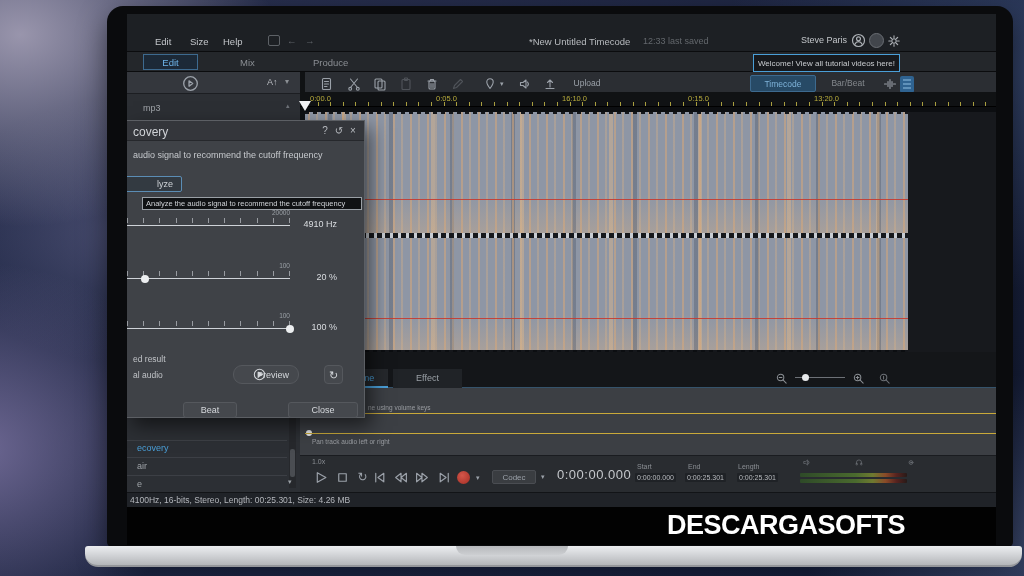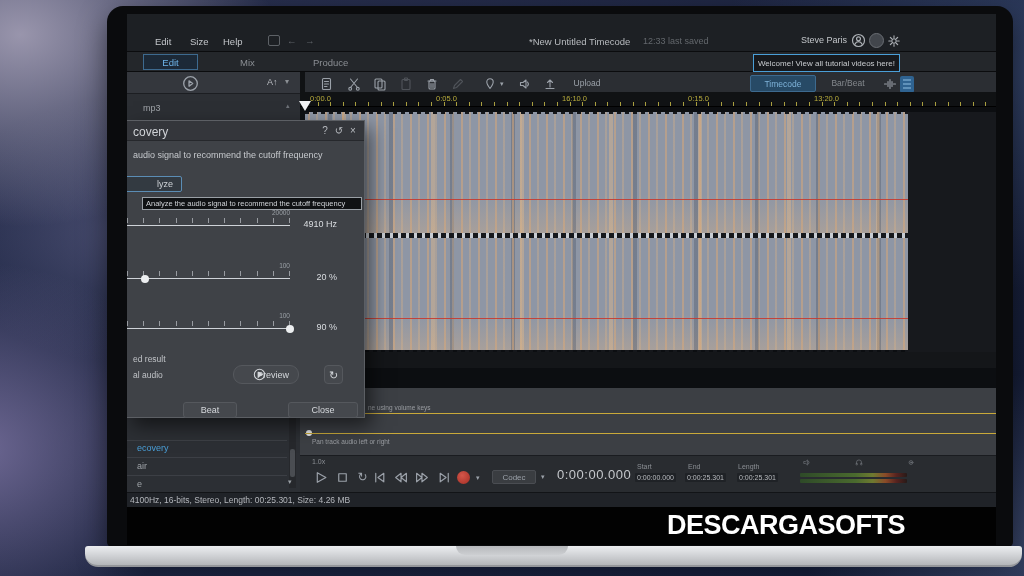--- a/index.html
+++ b/index.html
@@ -262,20 +262,44 @@
       <div class="redline" style="top:87px"></div>
       <div class="dash" style="top:0"></div>
       <div class="chdiv"></div>
       <div class="spec" style="top:126px;height:112px"></div>
       <div class="redline" style="top:206px"></div>
       <div class="dash" style="top:238px"></div>
     </div>
     <div class="afterclip"></div>
     <div class="gapstrip"></div>
 
+    <div class="etabs">
+      <span class="etab" style="left:48px;width:40px;background:#25282c;color:#4a9fd8;border-bottom:2px solid #4a9fd8">me</span>
+      <span class="etab" style="left:93px;width:69px;background:#202327;color:#9aa0a6">Effect</span>
+      <span class="abs" style="left:475px;top:4px;width:13px;height:13px;color:#8b8f94">
+        <svg class="ic" viewBox="0 0 14 14" width="13" height="13">
+            <circle cx="6" cy="6" r="3.5"></circle>
+            <path d="M8.6 8.6L12 12M4.5 6h3"></path>
+          </svg>
+        </span>
+      <span class="abs" style="left:495px;top:9px;width:50px;height:1px;background:#6d7177"></span>
+      <span class="abs" style="left:502px;top:6px;width:7px;height:7px;border-radius:50%;background:#e8eaec"></span>
+      <span class="abs" style="left:552px;top:4px;width:13px;height:13px;color:#8b8f94">
+        <svg class="ic" viewBox="0 0 14 14" width="13" height="13">
+            <circle cx="6" cy="6" r="3.5"></circle>
+            <path d="M8.6 8.6L12 12M4.5 6h3M6 4.5v3"></path>
+          </svg>
+        </span>
+      <span class="abs" style="left:578px;top:4px;width:13px;height:13px;color:#6d7177">
+        <svg class="ic" viewBox="0 0 14 14" width="13" height="13">
+            <circle cx="6" cy="6" r="3.5"></circle>
+            <path d="M8.6 8.6L12 12M6 4.5v3"></path>
+          </svg>
+        </span>
+    </div>
 
     <div class="autom">
       <span class="alab" style="left:68px;top:16px">ne using volume keys</span>
       <div class="aline" style="top:25px"></div>
       <div class="adot" style="left:6px;top:42px"></div>
       <div class="aline" style="top:45px"></div>
       <span class="alab" style="left:12px;top:50px">Pan track audio left or right</span>
     </div>
 
     <div class="transport">
@@ -374,21 +398,21 @@
         <div class="sticks"></div>
         <div class="strack"></div>
         <div class="sthumb" style="left:18px"></div>
         <span class="sval">20 %</span>
       </div>
       <div class="dslider" style="top:191px">
         <span class="smax">100</span>
         <div class="sticks"></div>
         <div class="strack"></div>
         <div class="sthumb" style="left:163px"></div>
-        <span class="sval">90 %</span>
+        <span class="sval">100 %</span>
       </div>
 
       <span class="opt" style="top:233px">ed result</span>
       <span class="opt" style="top:249px">al audio</span>
 
       <span class="dbtn" style="left:106px;top:244px;width:66px;height:19px;line-height:18px;padding-left:14px;border-radius:9px">Preview</span>
       <span class="abs" style="left:126px;top:247px;width:13px;height:13px;color:#d5d8dc">
         <svg class="ic" viewBox="0 0 14 14" width="13" height="13">
             <circle cx="7" cy="7" r="5.6"></circle>
             <path d="M5.8 4.6v4.8L10 7z" fill="currentColor"></path>

